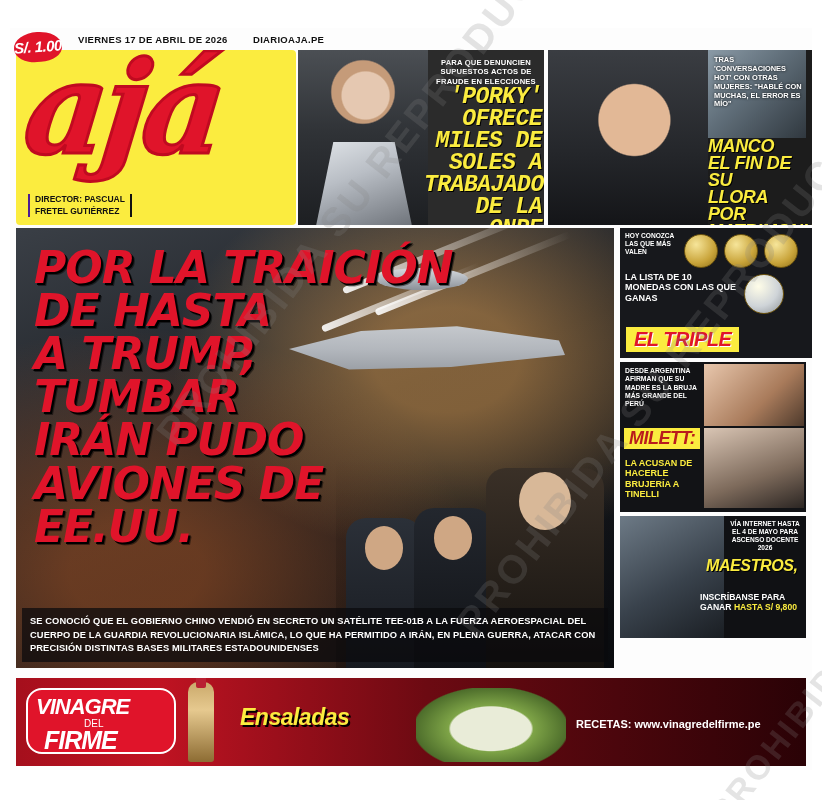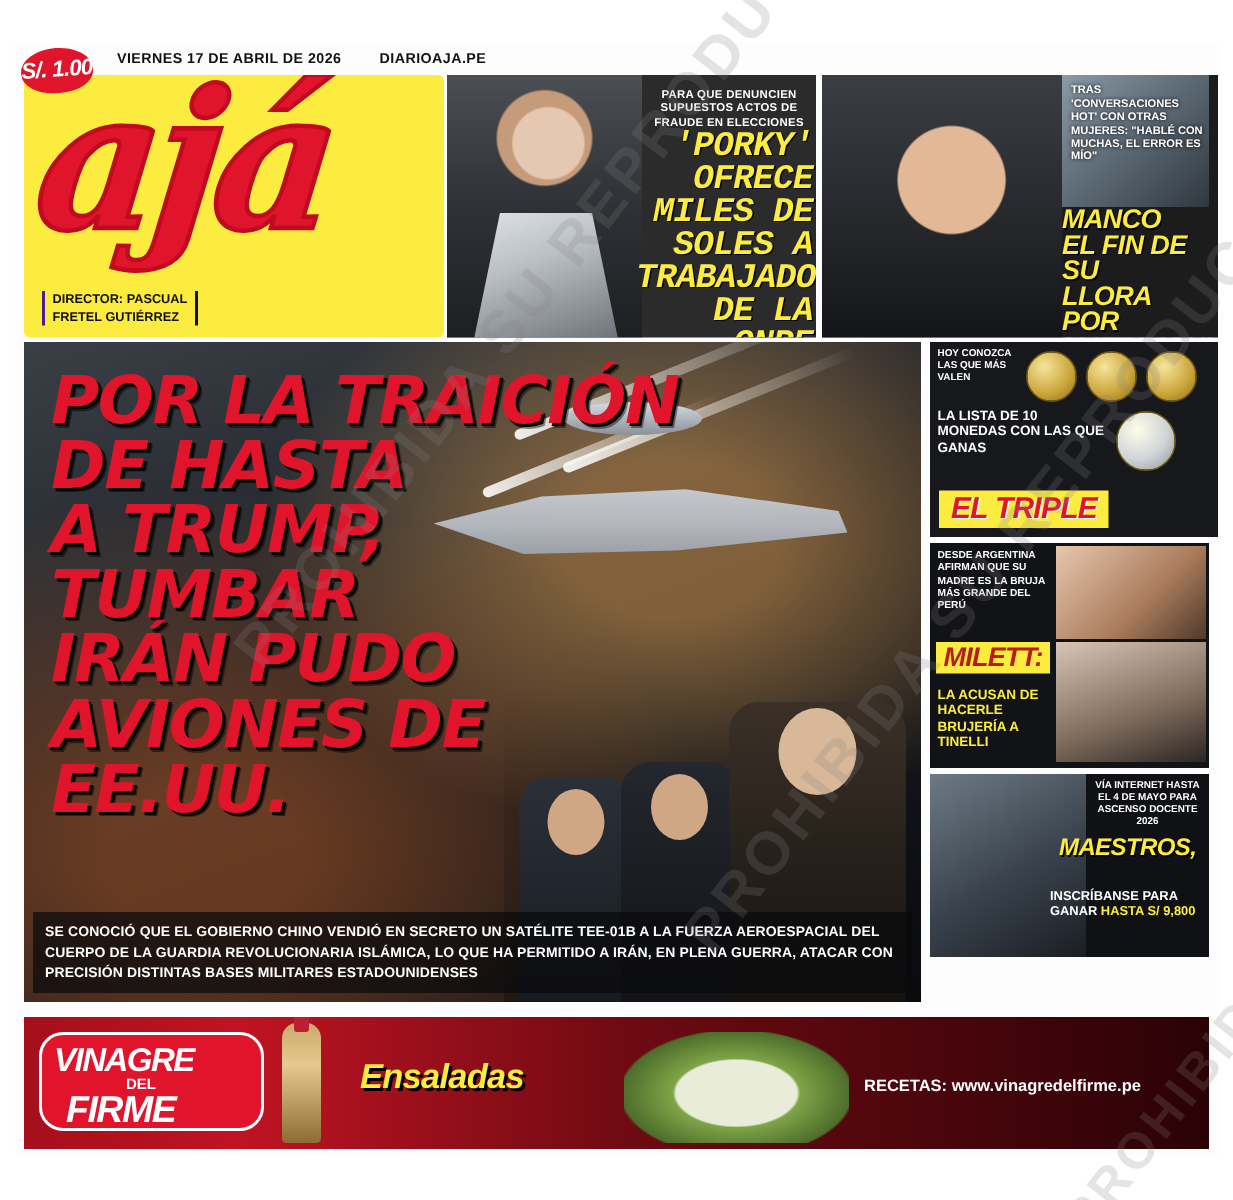--- a/index.html
+++ b/index.html
@@ -266,21 +266,21 @@
     position:absolute; left:6px; bottom:4px; width:790px; height:88px;
     background: linear-gradient(90deg,#a50f1c 0%, #c01322 18%, #6c0a12 52%, #2a0206 100%);
     overflow:hidden;
   }
   .ad-brand{
     position:absolute;left:10px;top:10px;width:150px;height:66px;
     background:#e0142a; border:2px solid #fff; border-radius:16px;
   }
   .ad-brand .b1{position:absolute;left:8px;top:4px;color:#fff;font-size:22px;
     font-weight:bold;font-style:italic;letter-spacing:-1px;}
-  .ad-brand .b2{position:absolute;left:56px;top:28px;color:#fff;font-size:10px;font-weight:bold;}
+  .ad-brand .b2{position:absolute;left:56px;top:28px;color:#fff;font-size:10px;font-weight:normal;}
   .ad-brand .b3{position:absolute;left:16px;top:36px;color:#fff;font-size:25px;
     font-weight:bold;font-style:italic;letter-spacing:-1px;}
   .ad-bottle{
     position:absolute;left:172px;top:4px;width:26px;height:80px;
     background:linear-gradient(180deg,#caa96b 0%, #e6c98f 35%, #8d6c33 100%);
     border-radius:10px 10px 3px 3px;
   }
   .ad-bottle::before{content:"";position:absolute;left:8px;top:-6px;width:10px;height:12px;background:#b92033;border-radius:2px;}
   .ad-salad{
     position:absolute;left:400px;top:10px;width:150px;height:74px;

